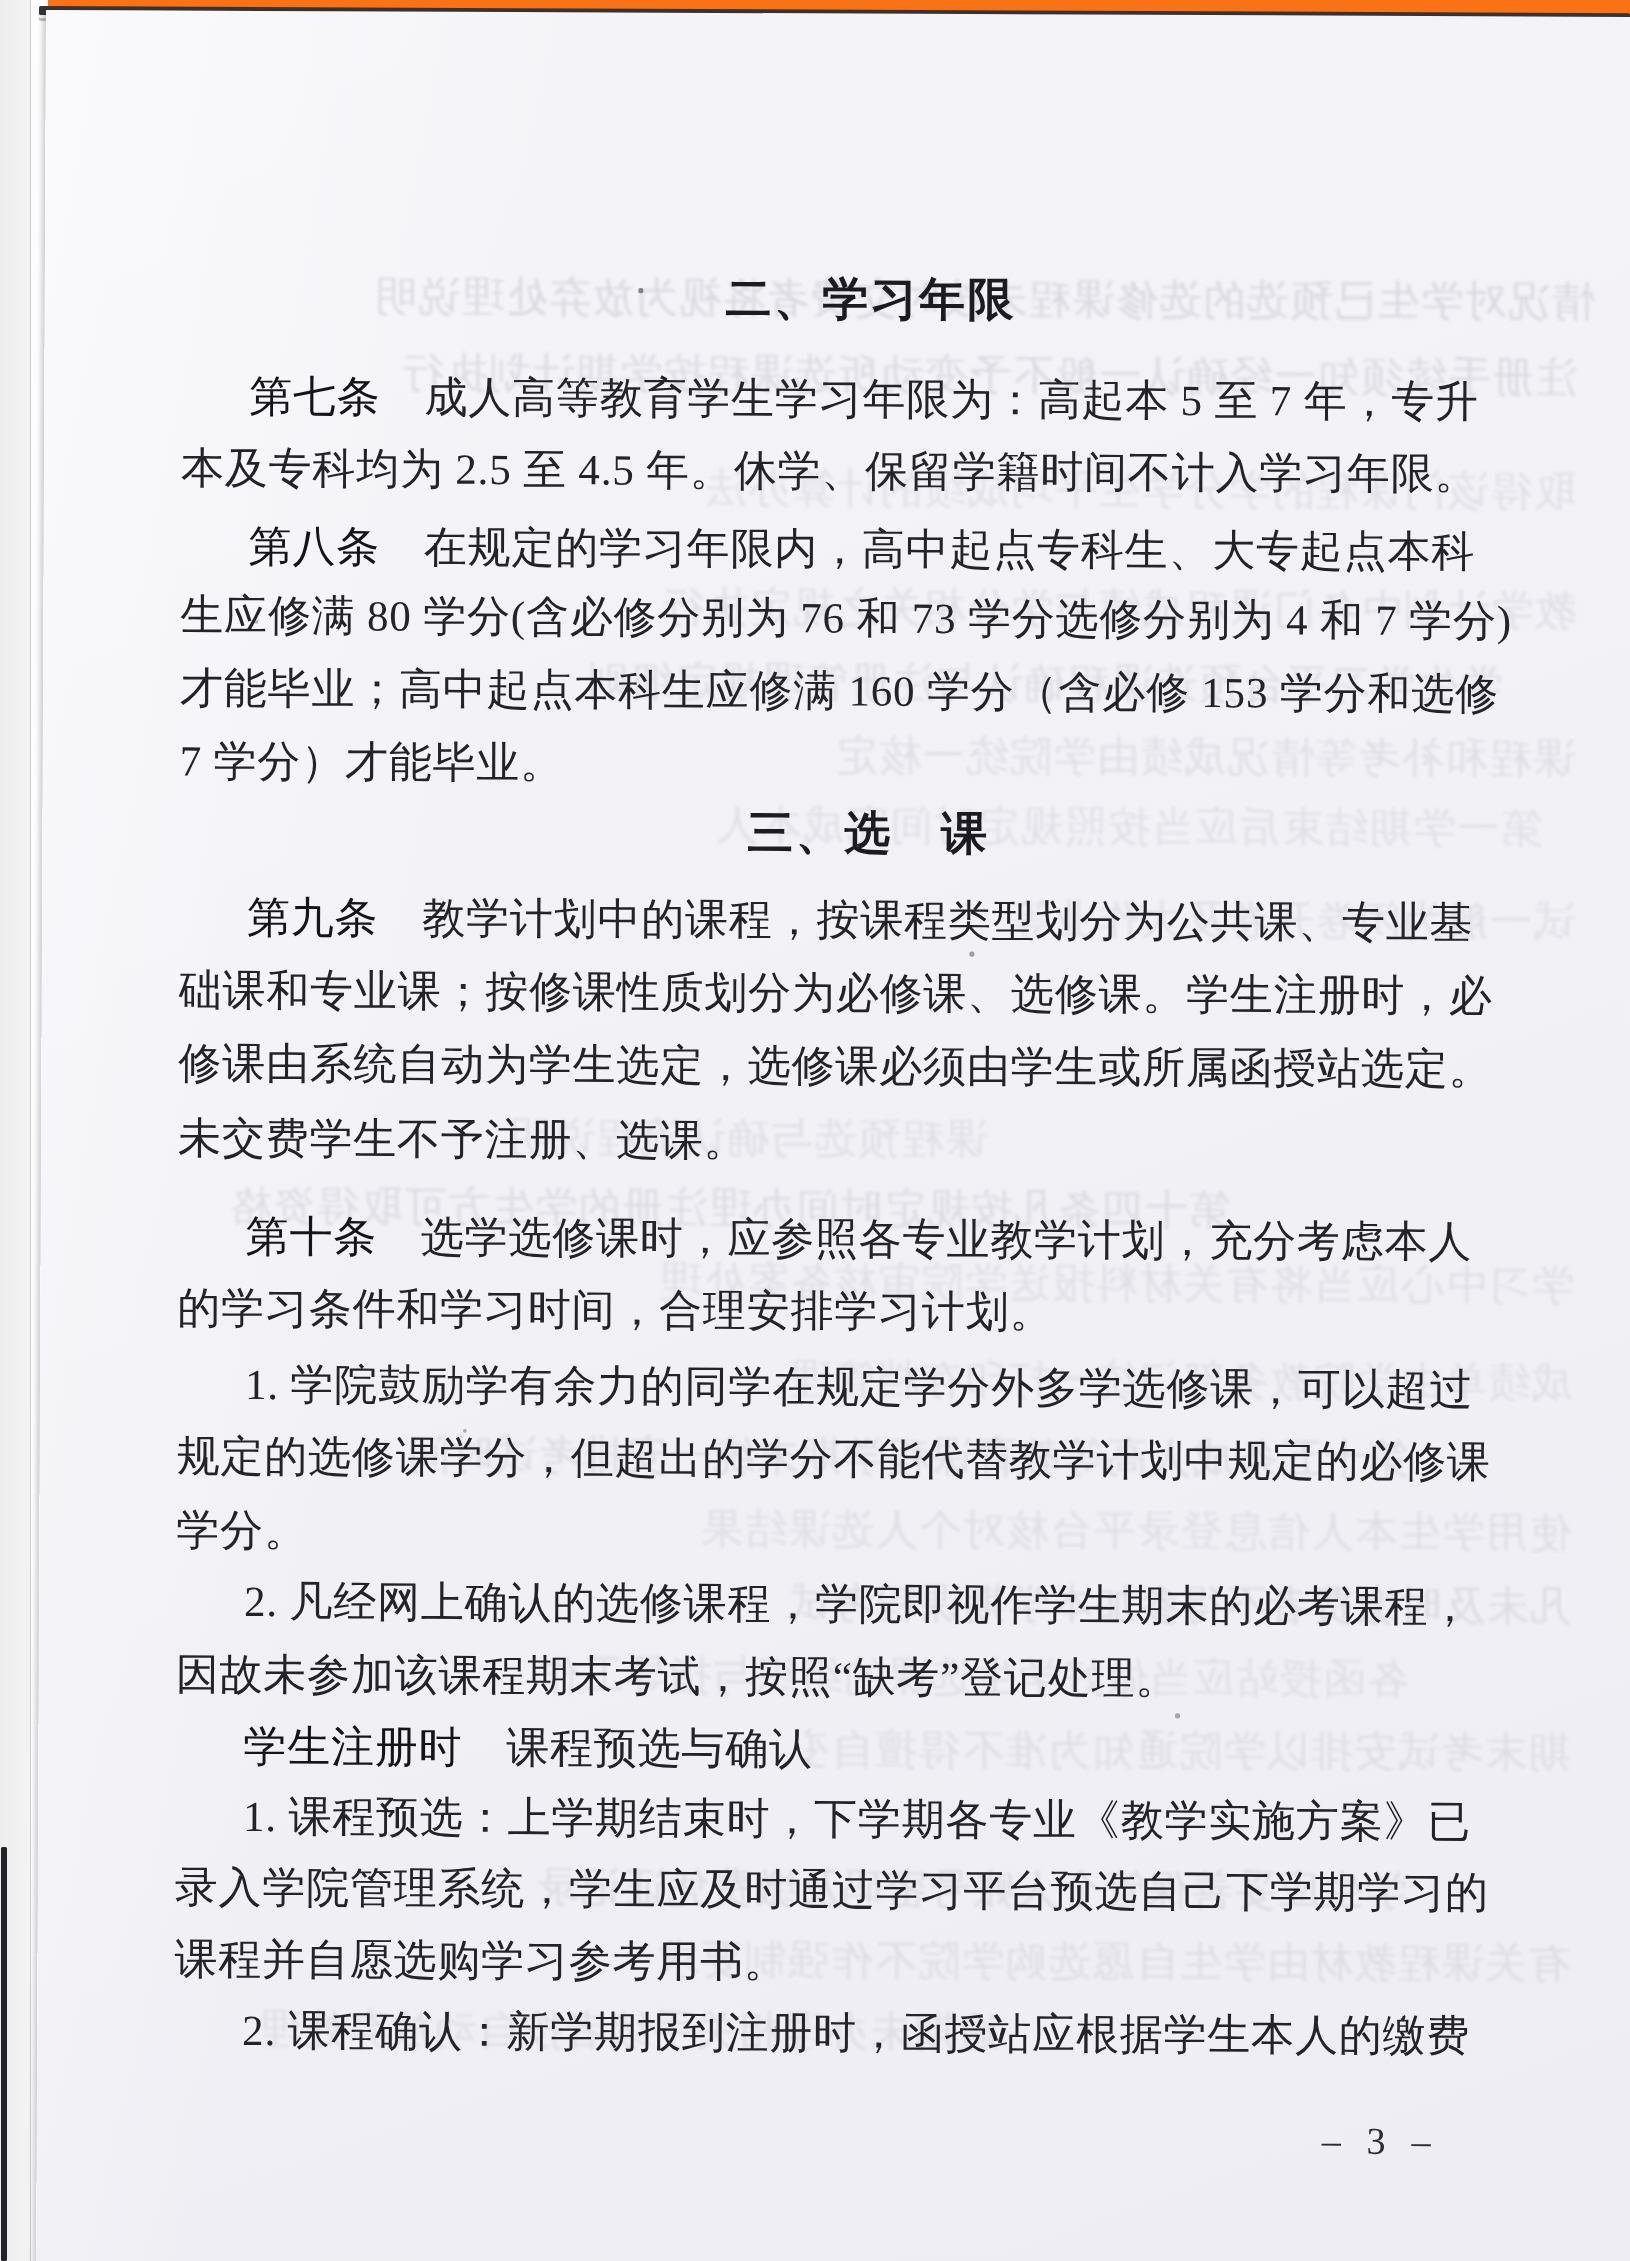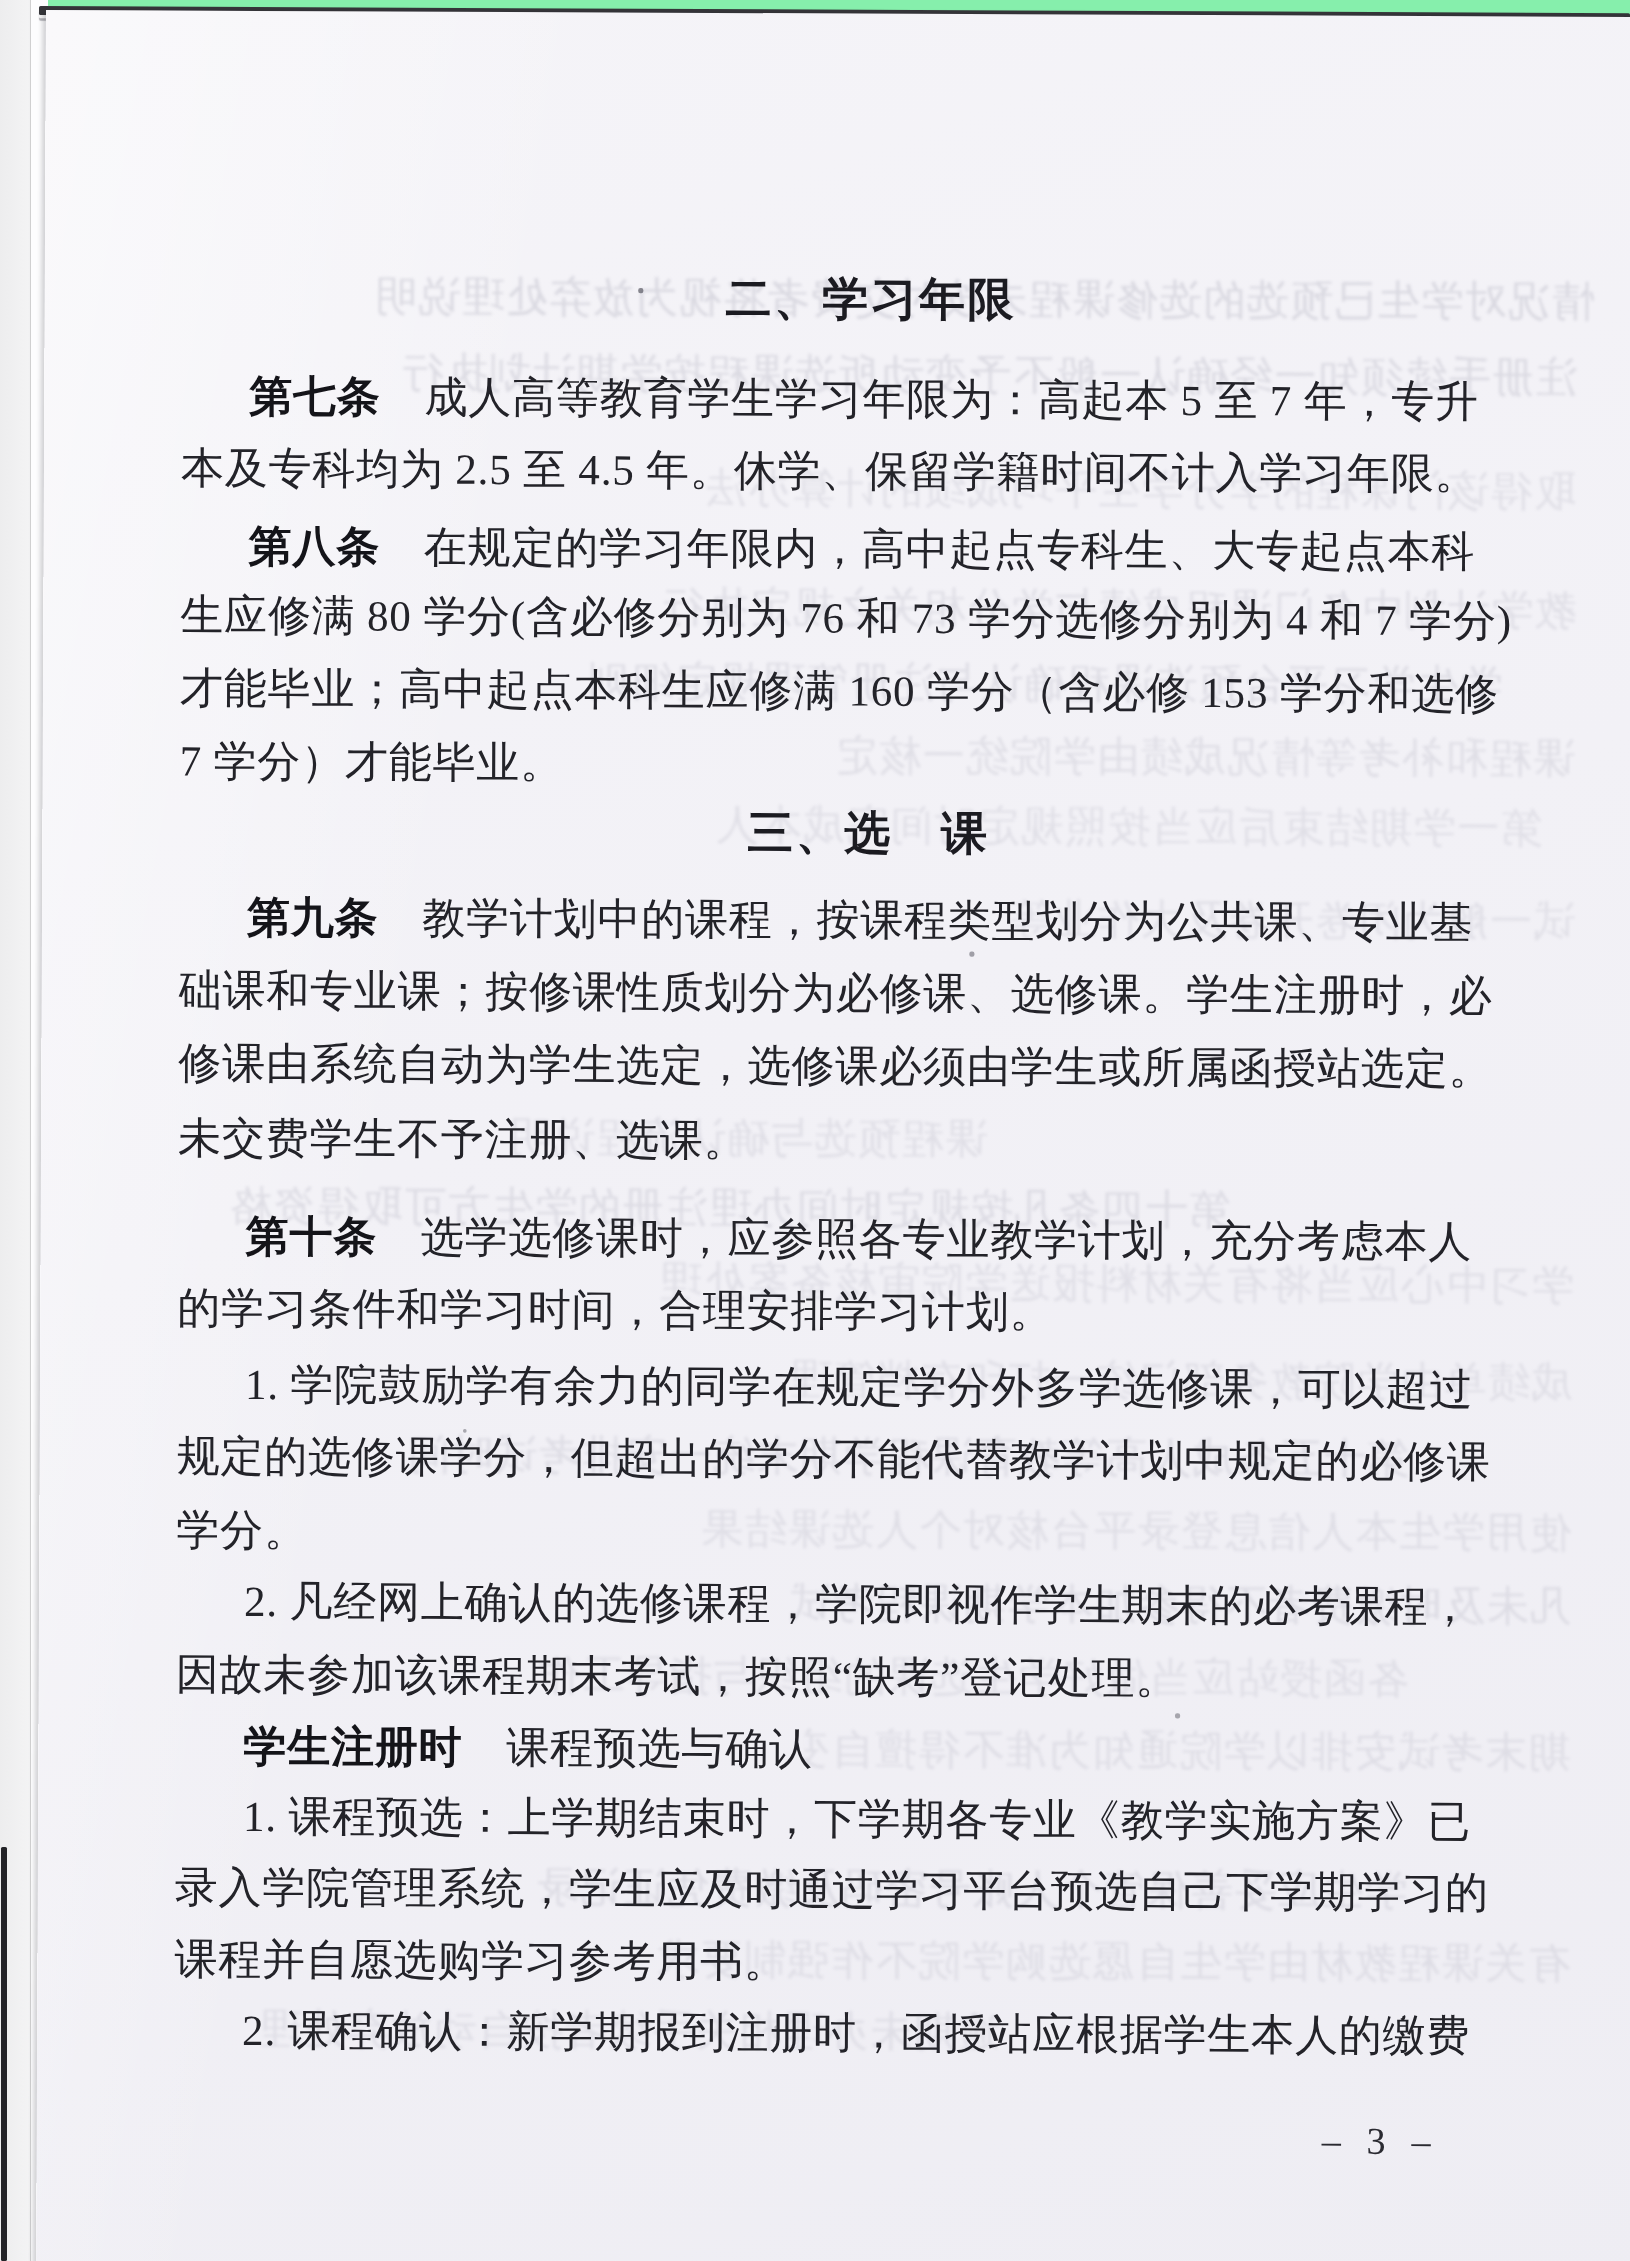--- a/index.html
+++ b/index.html
@@ -3,21 +3,21 @@
 <meta charset="utf-8">
 <style>
   * { margin:0; padding:0; box-sizing:border-box; }
   html,body { width:1630px; height:2261px; }
   body {
     position:relative;
     background:#dcdcdf;
     font-family:"Liberation Serif","DejaVu Serif",serif;
     overflow:hidden;
   }
-  .scan { position:absolute; inset:0; background:#86efac; }
+  .scan { position:absolute; inset:0; background:#f97316; }
 
   
   .left-strip {
     position:absolute; left:0; top:0; width:46px; height:100%;
     background:linear-gradient(90deg,#ededee 0%,#f3f3f4 60%,#e7e7ea 100%);
   }
   .left-page-edge {
     position:absolute; left:31px; top:0; width:17px; height:100%;
     background:#fdfdfe;
     box-shadow:-0.8px 0 0.8px rgba(0,0,0,.18);
@@ -52,21 +52,21 @@
     letter-spacing:0.8px; white-space:nowrap;
   }
   .line.indent { text-indent:68px; }
   .line.heading {
     text-align:center; text-indent:0;
     font-family:"Liberation Sans","DejaVu Sans",sans-serif;
     font-weight:800; font-size:46px; color:#1b1b21; letter-spacing:2.4px;
   }
   .clause {
     font-family:"Liberation Sans","DejaVu Sans",sans-serif;
-    font-weight:700; color:#141419;
+    font-weight:400; color:#141419;
   }
   .page-number {
     position:absolute; left:1285px; top:2103px; width:212px;
     font-size:38px; color:#2a2a31; letter-spacing:8.2px;
   }
 
   
   .bleed {
     position:absolute; height:51px;
     font-size:42px; line-height:47px; color:#7d7d92;

